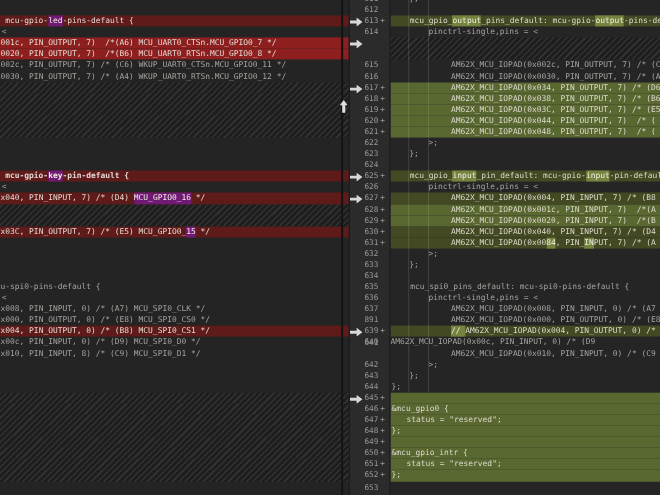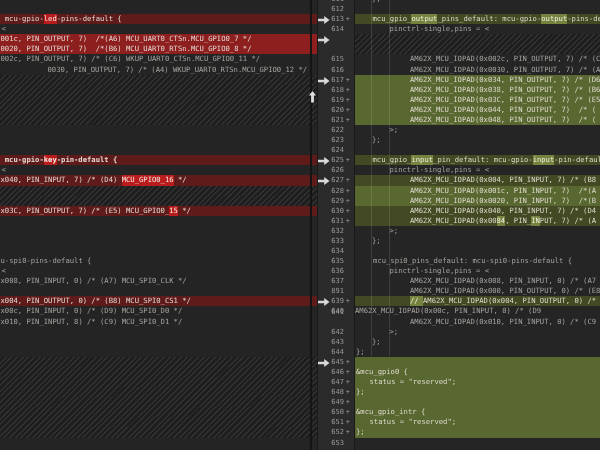--- a/index.html
+++ b/index.html
@@ -9,21 +9,21 @@
   #left-pane{left:0;width:317px;background:#242425;border-right:1px solid #1a1a1a;}
   #gutter{left:318px;width:36px;background:#2b2b2c;border-right:1px solid #191919;}
   #right-pane{left:355px;width:245px;background:#252526;}
   .row{position:absolute;left:0;width:100%;height:10.08px;line-height:10.08px;white-space:pre;}
   .row span{display:inline-block;line-height:10.08px;}
   .txt{color:#a6a39d;letter-spacing:0;}
   .bg-del{background:#8e1f1f;}  .bg-rep-l{background:#5e1b1a;}
   .bg-ins{background:#596831;}  .bg-rep-r{background:#434a23;}
   .bg-del .txt,.bg-rep-l .txt{color:#e3d8d2;}
   .bg-ins .txt,.bg-rep-r .txt{color:#ddd9cc;}
-  .hl-l{background:#b91c1c;color:#f4ece4;}
+  .hl-l{background:#701a75;color:#f4ece4;}
   .hl-r{background:#74833d;color:#f2efe3;}
   .hatch{background:repeating-linear-gradient(135deg,#313132 0 1.4px,#1e1e1f 1.4px 4px);background-attachment:fixed;}
   .num{position:absolute;right:10px;height:10.08px;line-height:10.3px;font-size:7px;
        color:#9a9a9a;text-align:right;width:22px;}
   .plus{position:absolute;right:4px;height:10.08px;line-height:10.3px;font-size:7px;color:#9a9a9a;}
   .arrow{position:absolute;left:0px;height:10.08px;width:13px;}
   .arrow svg{position:absolute;top:2px;left:0;}
   .margin-line{position:absolute;top:0;left:310px;width:2px;height:450px;background:#151516;}
   .iguide{position:absolute;top:0;width:1px;height:356px;background:rgba(228,238,205,0.13);z-index:6;}
   #up-arrow{position:absolute;left:308.5px;top:91px;width:7px;height:12px;}
@@ -33,21 +33,21 @@
 
 <div id="screen">
   <div id="left-pane" class="pane">
       <div class="row" style="top: -6px;"></div>
       <div class="row" style="top: 4.08px;"></div>
       <div class="row bg-rep-l" style="top: 14.16px;"><span class="txt" style="margin-left: 4.8px;"><span>mcu-gpio-</span><span class="hl-l">led</span><span>-pins-default {</span></span></div>
       <div class="row" style="top: 24.24px;"><span class="txt" style="margin-left: 1.5px;"><span>&lt;</span></span></div>
       <div class="row bg-del" style="top: 34.32px;"><span class="txt" style="margin-left: 0.5px;"><span>001c, PIN_OUTPUT, 7)  /*(A6) MCU_UART0_CTSn.MCU_GPIO0_7 */</span></span></div>
       <div class="row bg-del" style="top: 44.4px;"><span class="txt" style="margin-left: 0.5px;"><span>0020, PIN_OUTPUT, 7)  /*(B6) MCU_UART0_RTSn.MCU_GPIO0_8 */</span></span></div>
       <div class="row" style="top: 54.48px;"><span class="txt" style="margin-left: 0.5px;"><span>002c, PIN_OUTPUT, 7) /* (C6) WKUP_UART0_CTSn.MCU_GPIO0_11 */</span></span></div>
-      <div class="row" style="top: 64.56px; padding-left: 47px;"><span class="txt" style="margin-left: 0.5px;"><span>0030, PIN_OUTPUT, 7) /* (A4) WKUP_UART0_RTSn.MCU_GPIO0_12 */</span></span></div>
+      <div class="row" style="top: 64.56px;"><span class="txt" style="margin-left: 0.5px;"><span>0030, PIN_OUTPUT, 7) /* (A4) WKUP_UART0_RTSn.MCU_GPIO0_12 */</span></span></div>
       <div class="row hatch" style="top: 74.64px;"></div>
       <div class="row hatch" style="top: 84.72px;"></div>
       <div class="row hatch" style="top: 94.8px;"></div>
       <div class="row hatch" style="top: 104.88px;"></div>
       <div class="row hatch" style="top: 114.96px;"></div>
       <div class="row" style="top: 125.04px;"></div>
       <div class="row" style="top: 135.12px;"></div>
       <div class="row" style="top: 145.2px;"></div>
       <div class="row bg-rep-l" style="top: 155.28px; font-weight: bold;"><span class="txt" style="margin-left: 4.8px;"><span>mcu-gpio-</span><span class="hl-l">key</span><span>-pin-default {</span></span></div>
       <div class="row" style="top: 165.36px;"><span class="txt" style="margin-left: 1.5px;"><span>&lt;</span></span></div>
@@ -55,20 +55,21 @@
       <div class="row hatch" style="top: 185.52px;"></div>
       <div class="row hatch" style="top: 195.6px;"></div>
       <div class="row bg-rep-l" style="top: 205.68px;"><span class="txt" style="margin-left: 0.5px;"><span>x03C, PIN_OUTPUT, 7) /* (E5) MCU_GPIO0_</span><span class="hl-l">15</span><span> */</span></span></div>
       <div class="row" style="top: 215.76px;"></div>
       <div class="row" style="top: 225.84px;"></div>
       <div class="row" style="top: 235.92px;"></div>
       <div class="row" style="top: 246px;"></div>
       <div class="row" style="top: 256.08px;"><span class="txt" style="margin-left: 0.5px;"><span>u-spi0-pins-default {</span></span></div>
       <div class="row" style="top: 266.16px;"><span class="txt" style="margin-left: 1.5px;"><span>&lt;</span></span></div>
       <div class="row" style="top: 276.24px;"><span class="txt" style="margin-left: 0.5px;"><span>x008, PIN_INPUT, 0) /* (A7) MCU_SPI0_CLK */</span></span></div>
+      <div class="row" style="top: 286.32px;"><span class="txt" style="margin-left: 0.5px;"><span>x000, PIN_OUTPUT, 0) /* (E8) MCU_SPI0_CS0 */</span></span></div>
       <div class="row bg-rep-l" style="top: 296.4px;"><span class="txt" style="margin-left: 0.5px;"><span>x004, PIN_OUTPUT, 0) /* (B8) MCU_SPI0_CS1 */</span></span></div>
       <div class="row" style="top: 306.48px;"><span class="txt" style="margin-left: 0.5px;"><span>x00c, PIN_INPUT, 0) /* (D9) MCU_SPI0_D0 */</span></span></div>
       <div class="row" style="top: 316.56px;"><span class="txt" style="margin-left: 0.5px;"><span>x010, PIN_INPUT, 8) /* (C9) MCU_SPI0_D1 */</span></span></div>
       <div class="row" style="top: 326.64px;"></div>
       <div class="row" style="top: 336.72px;"></div>
       <div class="row" style="top: 346.8px;"></div>
       <div class="row hatch" style="top: 356.88px;"></div>
       <div class="row hatch" style="top: 366.96px;"></div>
       <div class="row hatch" style="top: 377.04px;"></div>
       <div class="row hatch" style="top: 387.12px;"></div>

